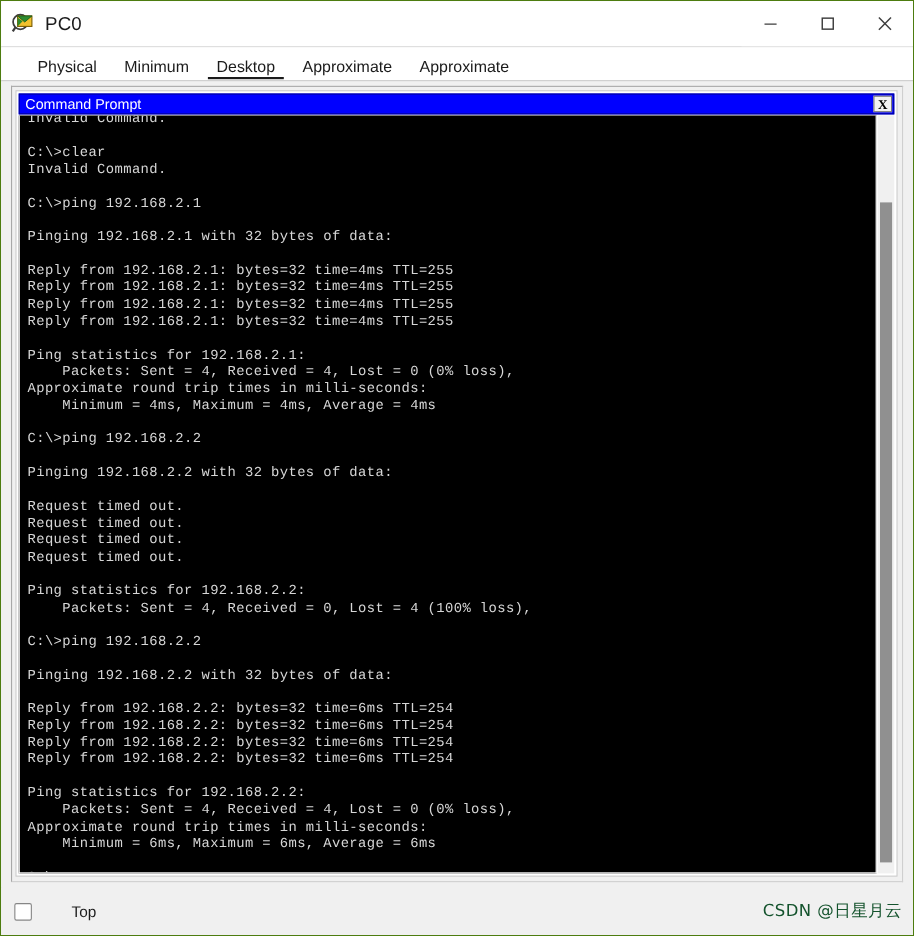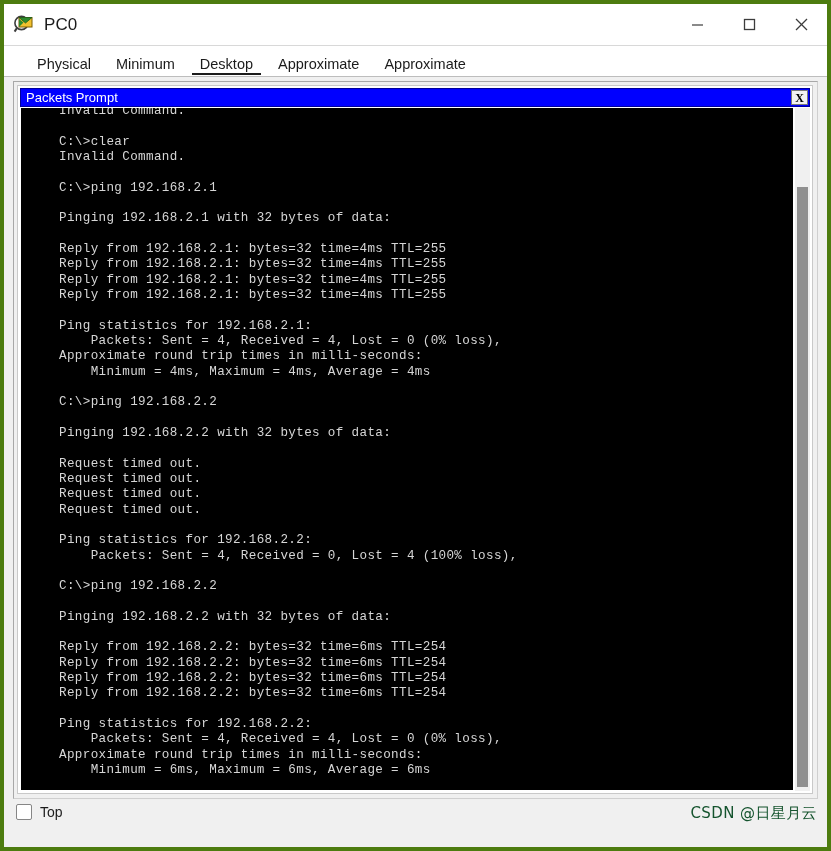--- a/index.html
+++ b/index.html
@@ -8,21 +8,21 @@
     overflow: hidden;
     background: #f0f0f0;
     font-family: "Liberation Sans", sans-serif;
   }
 
   
   #window {
     position: relative;
     width: 831px; height: 851px;
     background: #f0f0f0;
-    border: 4px solid #4d7c0f;
+    border: 1px solid #4d7c0f;
     display: flex;
     flex-direction: column;
   }
 
   
   #titlebar {
     height: 42px;
     background: #ffffff;
     display: flex;
     align-items: center;
@@ -154,21 +154,21 @@
     left: 7px;
     top: -4px;
     right: 0;
     color: #d6d6d6;
     font-family: "Liberation Mono", "DejaVu Sans Mono", monospace;
     font-size: 12.6px;
     line-height: 15.34px;
     white-space: pre;
     letter-spacing: .35px;
   }
-  .tline { height: 15.34px; margin-left: 31px; }
+  .tline { height: 15.34px; }
 
   
   #scroll-track {
     flex: 0 0 16px;
     background: #f0f0f0;
     position: relative;
     border-left: 1px solid #ffffff;
   }
   #scroll-thumb {
     position: absolute;
@@ -176,23 +176,24 @@
     top: 79px;
     height: 600px;
     background: #909090;
   }
 
   
   #footer {
     flex: 0 0 43px;
     background: #f0f0f0;
     display: flex;
-    align-items: flex-start;
+    align-items: center;
     padding: 0 10px 0 12px;
     position: relative;
+    gap: 28px;
   }
   #top-check {
     width: 16px; height: 16px;
     border: 1px solid #868686;
     background: #ffffff;
     border-radius: 2px;
     flex: 0 0 16px;
   }
   #top-label {
     margin-left: 8px;
@@ -251,21 +252,21 @@
     <div class="tab selected">Desktop</div>
     <div class="tab">Approximate</div>
     <div class="tab">Approximate</div>
   </div>
 
   <div id="content">
     <div id="desk-panel">
       <div id="cmd-frame">
 
         <div id="cmd-title">
-          <span id="cmd-title-label">Packets Prompt</span>
+          <span id="cmd-title-label">Command Prompt</span>
           <div id="cmd-close">X</div>
         </div>
 
         <div id="terminal-wrap">
           <div id="terminal">
             <div id="term-lines"><div class="tline">Invalid Command.</div><div class="tline">&nbsp;</div><div class="tline">C:\&gt;clear</div><div class="tline">Invalid Command.</div><div class="tline">&nbsp;</div><div class="tline">C:\&gt;ping 192.168.2.1</div><div class="tline">&nbsp;</div><div class="tline">Pinging 192.168.2.1 with 32 bytes of data:</div><div class="tline">&nbsp;</div><div class="tline">Reply from 192.168.2.1: bytes=32 time=4ms TTL=255</div><div class="tline">Reply from 192.168.2.1: bytes=32 time=4ms TTL=255</div><div class="tline">Reply from 192.168.2.1: bytes=32 time=4ms TTL=255</div><div class="tline">Reply from 192.168.2.1: bytes=32 time=4ms TTL=255</div><div class="tline">&nbsp;</div><div class="tline">Ping statistics for 192.168.2.1:</div><div class="tline">    Packets: Sent = 4, Received = 4, Lost = 0 (0% loss),</div><div class="tline">Approximate round trip times in milli-seconds:</div><div class="tline">    Minimum = 4ms, Maximum = 4ms, Average = 4ms</div><div class="tline">&nbsp;</div><div class="tline">C:\&gt;ping 192.168.2.2</div><div class="tline">&nbsp;</div><div class="tline">Pinging 192.168.2.2 with 32 bytes of data:</div><div class="tline">&nbsp;</div><div class="tline">Request timed out.</div><div class="tline">Request timed out.</div><div class="tline">Request timed out.</div><div class="tline">Request timed out.</div><div class="tline">&nbsp;</div><div class="tline">Ping statistics for 192.168.2.2:</div><div class="tline">    Packets: Sent = 4, Received = 0, Lost = 4 (100% loss),</div><div class="tline">&nbsp;</div><div class="tline">C:\&gt;ping 192.168.2.2</div><div class="tline">&nbsp;</div><div class="tline">Pinging 192.168.2.2 with 32 bytes of data:</div><div class="tline">&nbsp;</div><div class="tline">Reply from 192.168.2.2: bytes=32 time=6ms TTL=254</div><div class="tline">Reply from 192.168.2.2: bytes=32 time=6ms TTL=254</div><div class="tline">Reply from 192.168.2.2: bytes=32 time=6ms TTL=254</div><div class="tline">Reply from 192.168.2.2: bytes=32 time=6ms TTL=254</div><div class="tline">&nbsp;</div><div class="tline">Ping statistics for 192.168.2.2:</div><div class="tline">    Packets: Sent = 4, Received = 4, Lost = 0 (0% loss),</div><div class="tline">Approximate round trip times in milli-seconds:</div><div class="tline">    Minimum = 6ms, Maximum = 6ms, Average = 6ms</div><div class="tline">&nbsp;</div><div class="tline">C:\&gt;</div></div>
           </div>
           <div id="scroll-track">
             <div id="scroll-thumb" style="top: 79px; height: 600px;"></div>
           </div>

